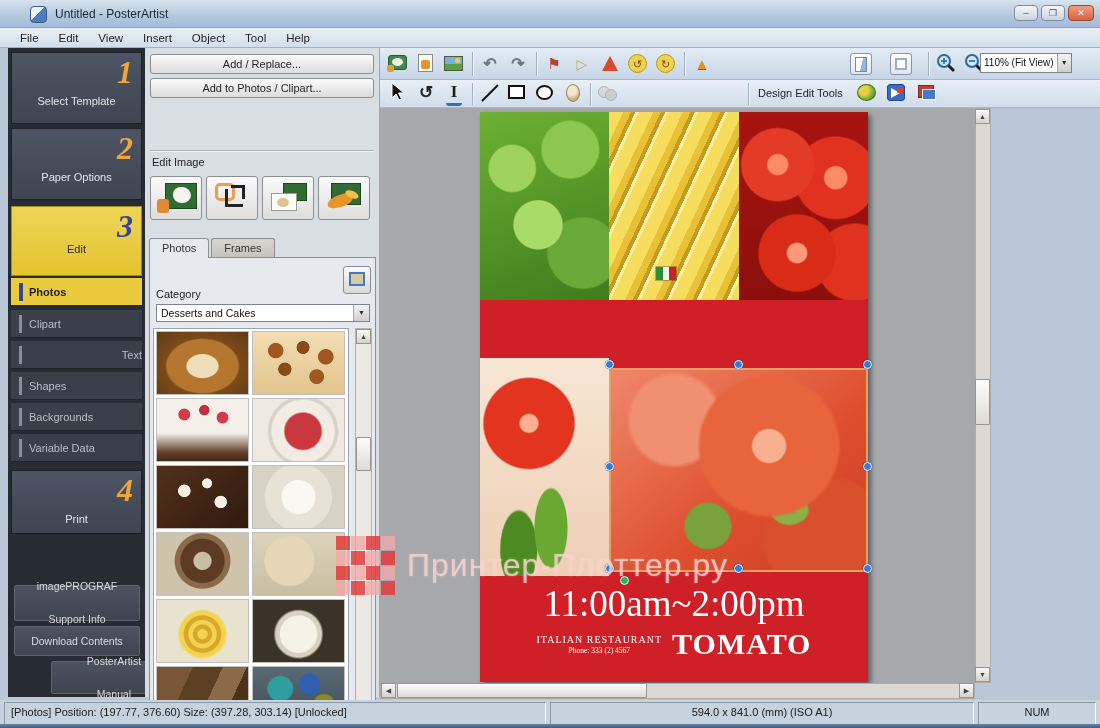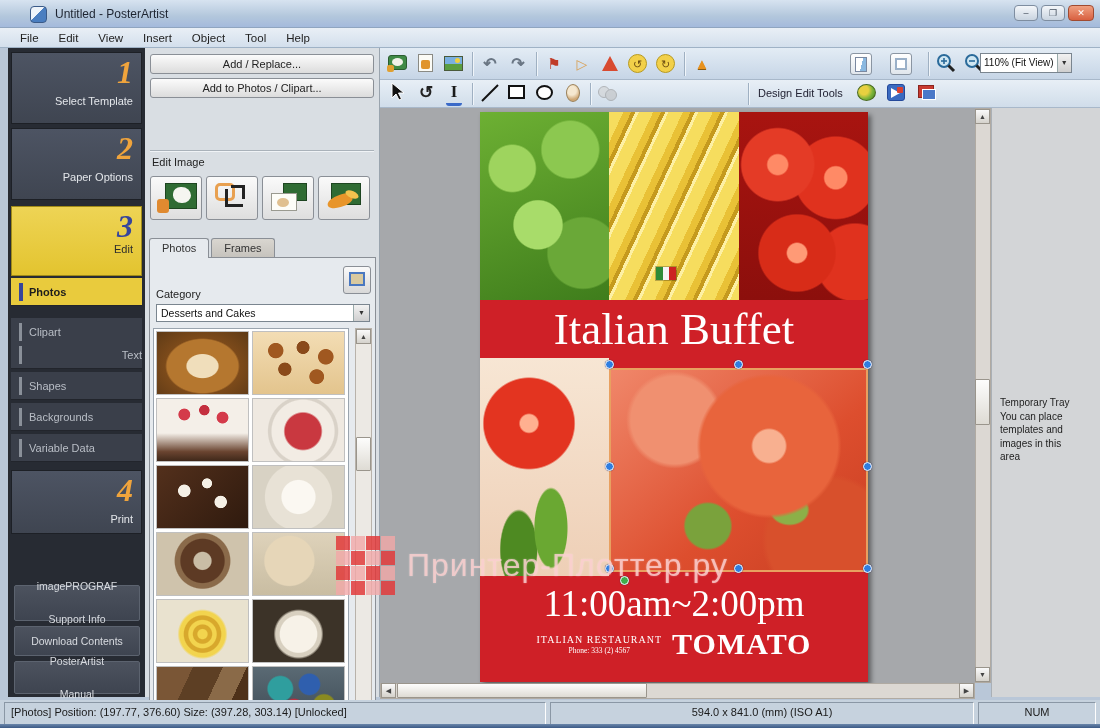--- a/index.html
+++ b/index.html
@@ -20,21 +20,21 @@
   .menubar { position:absolute; left:0; top:28px; width:1100px; height:20px;
     background:linear-gradient(#e9eff6,#d3dfec); border-bottom:1px solid #9fb2c6; display:flex; align-items:center; padding-left:10px; }
   .menu-item { font-size:11.5px; color:#222; padding:2px 10px; cursor:default; }
 
   
   .sidebar { position:absolute; left:8px; top:48px; width:137px; height:649px; background:#272b33; }
   .step { position:absolute; left:3px; width:131px; background:linear-gradient(#4d5463,#3f4551);
     border:1px solid #1d2026; padding:4px 8px; }
   .step .num { display:block; text-align:right; font-family:"Liberation Serif", serif; font-style:italic;
     font-weight:bold; font-size:32px; color:#f0a43c; line-height:30px; }
-  .step .lbl { display:block; text-align:right; font-size:11px; color:#e3e6ea; margin-top:8px; }
+  .step .lbl { display:block; text-align:center; font-size:11px; color:#e3e6ea; margin-top:8px; }
   .step.active { background:linear-gradient(#eed455,#e3c42f); border-color:#a08a18; }
   .step.active .num { color:#36459c; }
   .step.active .lbl { color:#2c2c2c; margin-top:2px; }
   .subitem { position:absolute; left:3px; width:131px; height:28px; background:#3a3f4a;
     border-bottom:1px solid #22252c; color:#b9bec6; font-size:11px; display:flex; align-items:center; padding-left:18px; }
   .subitem .bar { position:absolute; left:8px; top:5px; width:3px; height:18px; background:#8a9099; }
   .subitem.active { background:#e9cb3d; color:#1d1d1d; font-weight:bold; }
   .subitem.active .bar { background:#36459c; width:4px; }
   .side-btn { position:absolute; left:6px; width:126px; background:linear-gradient(#4c525e,#3e4450);
     border:1px solid #5c636f; border-radius:2px; color:#d8dbe0; font-size:10.5px; text-align:center;
@@ -186,21 +186,21 @@
     </div>
     <div class="step active" style="top:158px; height:70px;">
       <span class="num">3</span>
       <span class="lbl">Edit</span>
     </div>
 
     <div class="subitem active" style="top:230px;">
       <i class="bar"></i>
       <span>Photos</span>
     </div>
-    <div class="subitem" style="top:270px;">
+    <div class="subitem" style="top:262px;">
       <i class="bar"></i>
       <span>Clipart</span>
     </div>
     <div class="subitem" style="top:293px;justify-content:flex-end;">
       <i class="bar"></i>
       <span>Text</span>
     </div>
     <div class="subitem" style="top:324px;">
       <i class="bar"></i>
       <span>Shapes</span>
@@ -219,21 +219,21 @@
       <span class="lbl">Print</span>
     </div>
 
     <div class="side-btn" style="top:537px; height:36px;">
       <span>imagePROGRAF</span>
       <span>Support Info</span>
     </div>
     <div class="side-btn" style="top:578px; height:30px;">
       <span>Download Contents</span>
     </div>
-    <div class="side-btn" style="top:613px; height:33px;">
+    <div class="side-btn" style="top:613px; height:33px;margin-left:37px;">
       <span>PosterArtist</span>
       <span>Manual</span>
     </div>
   </div>
 
   <div class="panel">
     <div class="pbtn" style="top:6px;">Add / Replace...</div>
     <div class="pbtn" style="top:30px;">Add to Photos / Clipart...</div>
     <div class="panel-sep"></div>
     <div class="edit-image-label">Edit Image</div>
@@ -410,23 +410,20 @@
       <div class="photo-row">
         <div class="ph-lettuce"></div>
         <div class="ph-pasta"></div>
         <div class="ph-tomato"></div>
       </div>
       <div class="flag">
           <i></i>
           <i></i>
           <i></i>
         </div>
-      <div class="band1">
-        <span class="poster-title">Italian Buffet</span>
-      </div>
       <div class="mid-left"></div>
       <div class="sel-photo"></div>
       <div class="band2">
         <div class="hours">11:00am~2:00pm</div>
         <div class="rest-row">
           <div class="rest-left">
             <div class="rest-label">ITALIAN RESTAURANT</div>
             <div class="rest-phone">Phone: 333 (2) 4567</div>
           </div>
           <div class="rest-name">TOMATO</div>
@@ -450,29 +447,20 @@
     <div class="scroll-arrow" style="bottom:0;left:-1px;">▼</div>
     <div class="scroll-thumb" style="top:270px;left:-1px;height:46px;"></div>
   </div>
 
   <div class="canvas-hscroll">
     <div class="scroll-arrow" style="left:0;top:-1px;">◀</div>
     <div class="scroll-arrow" style="left:578px;top:-1px;">▶</div>
     <div class="scroll-thumb" style="left:16px;top:-1px;width:250px;height:15px;"></div>
   </div>
 
-  <div class="tray">
-    <div class="tray-text">
-      <div>Temporary Tray</div>
-      <div>You can place</div>
-      <div>templates and</div>
-      <div>images in this</div>
-      <div>area</div>
-    </div>
-  </div>
 
   <div class="watermark">
     <div class="wm-logo">
       <i></i>
         <i class="lt"></i>
         <i></i>
         <i class="lt"></i>
       <i class="lt"></i>
         <i></i>
         <i class="lt"></i>

